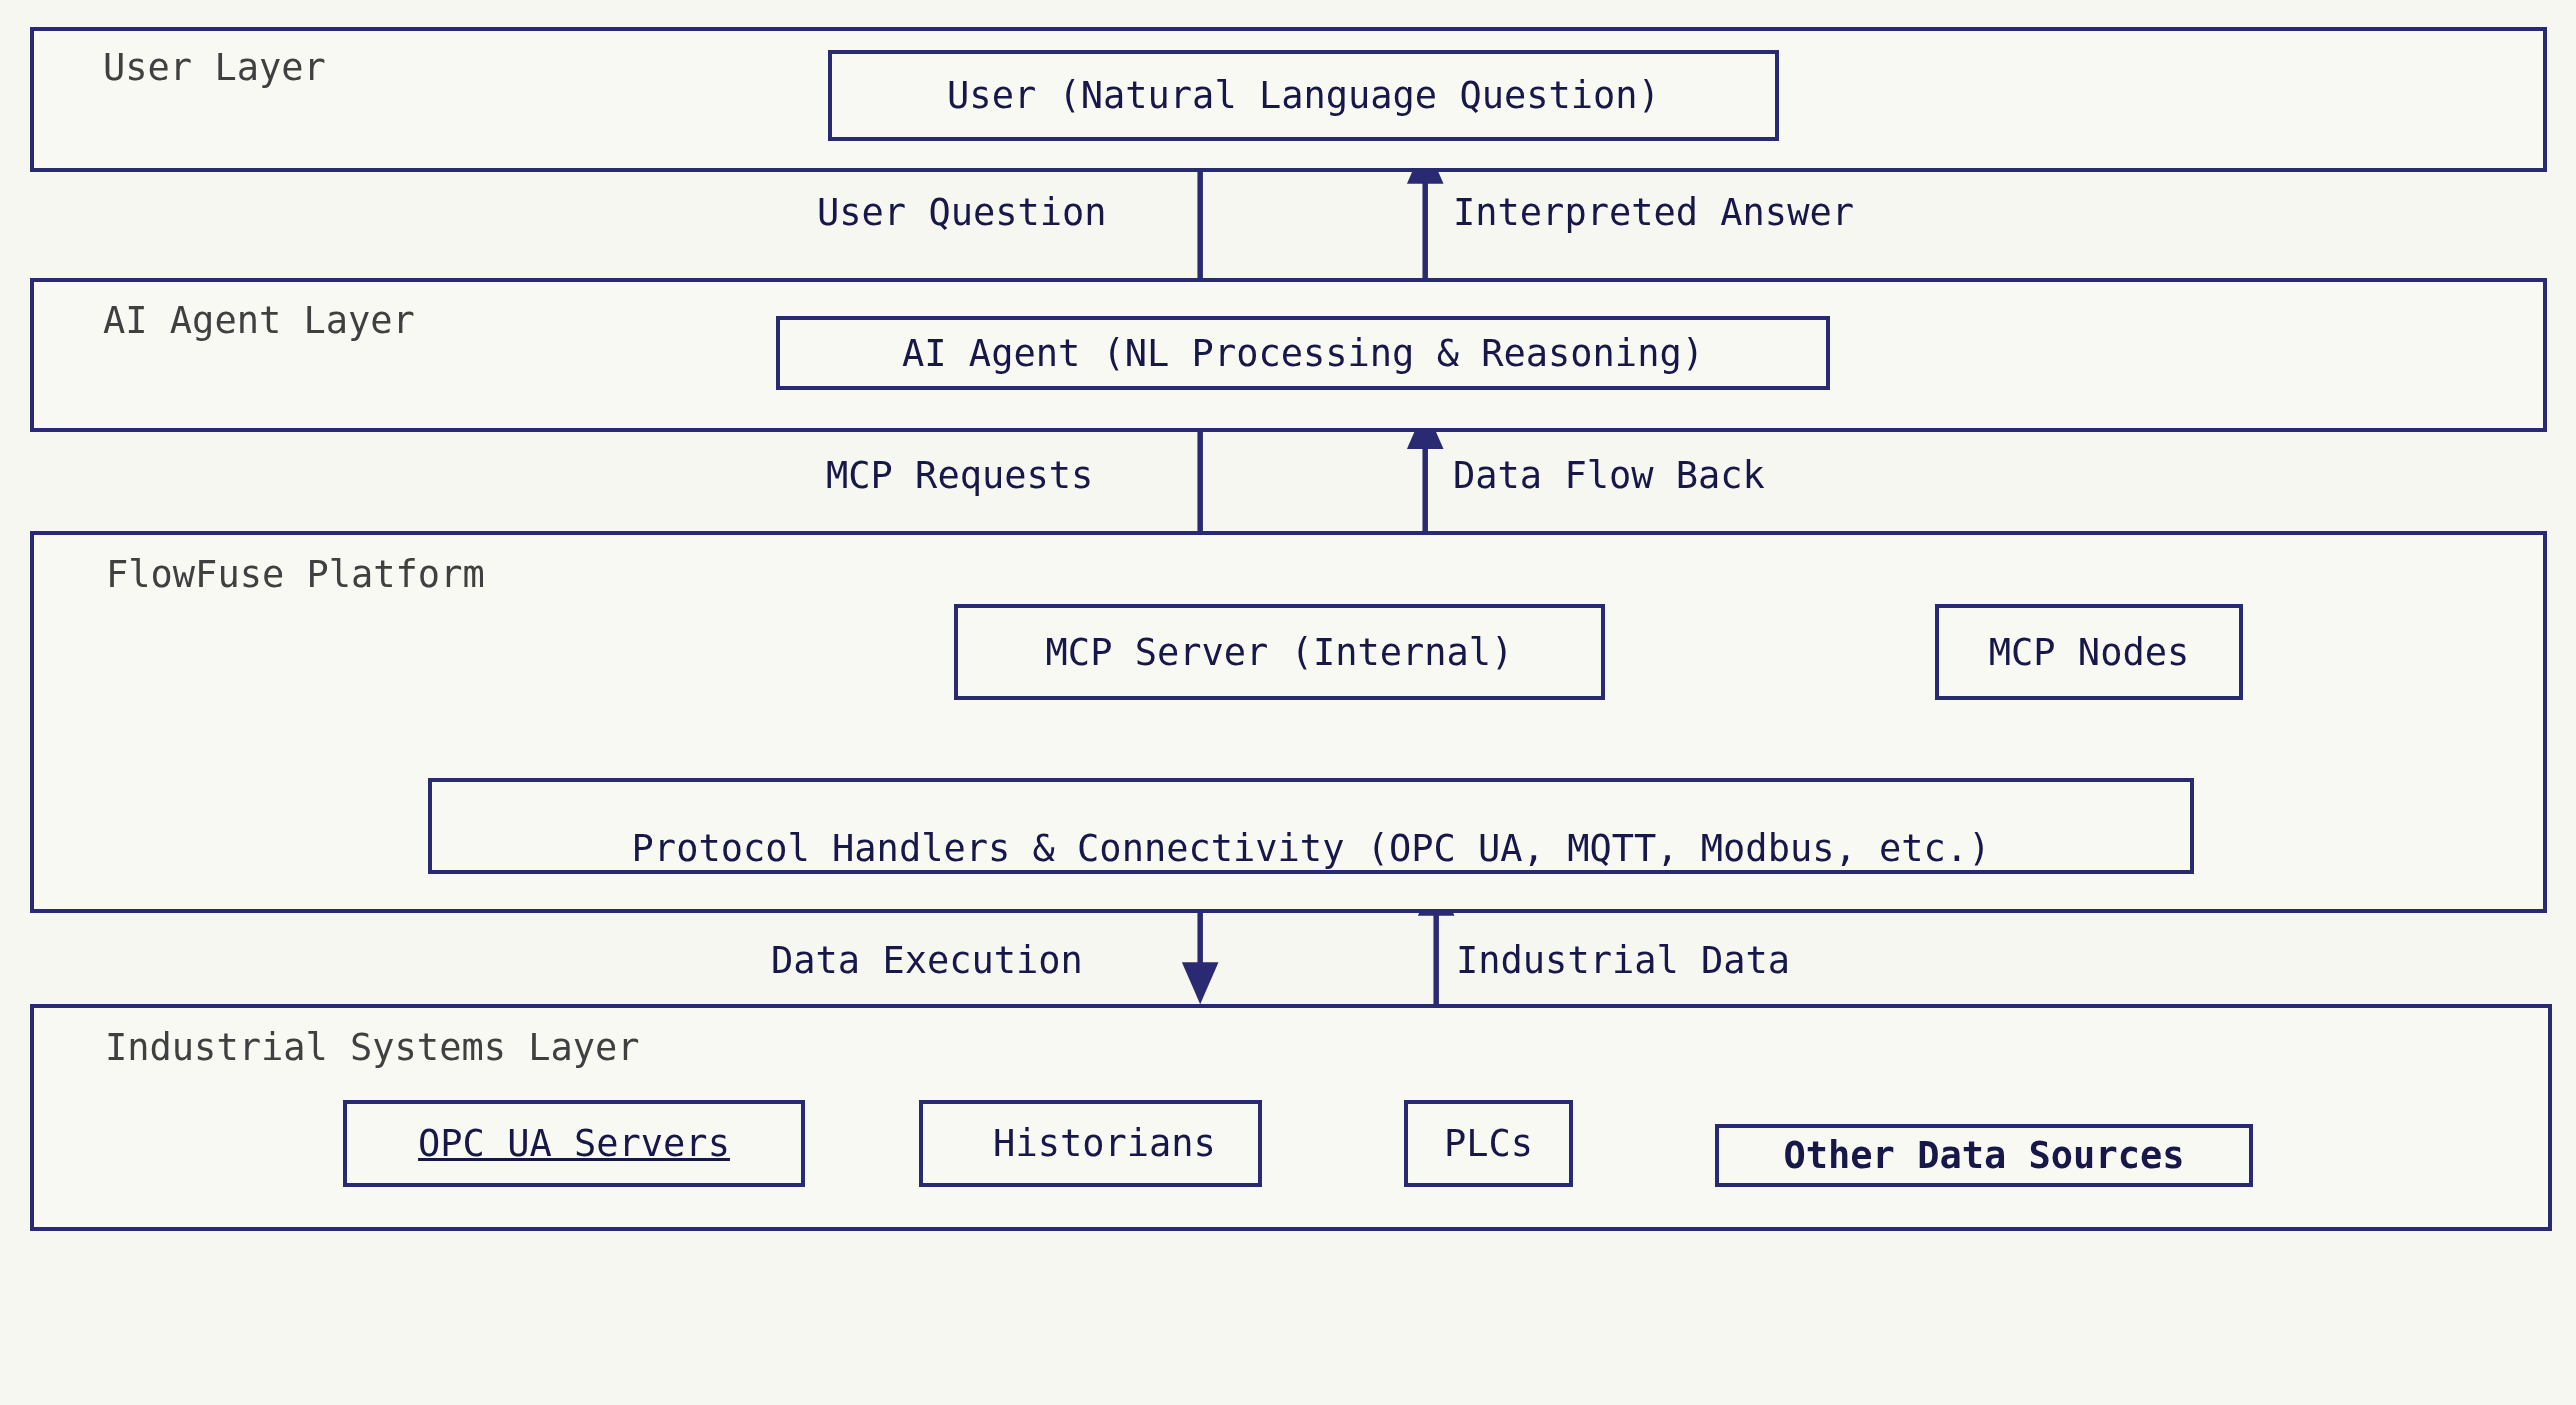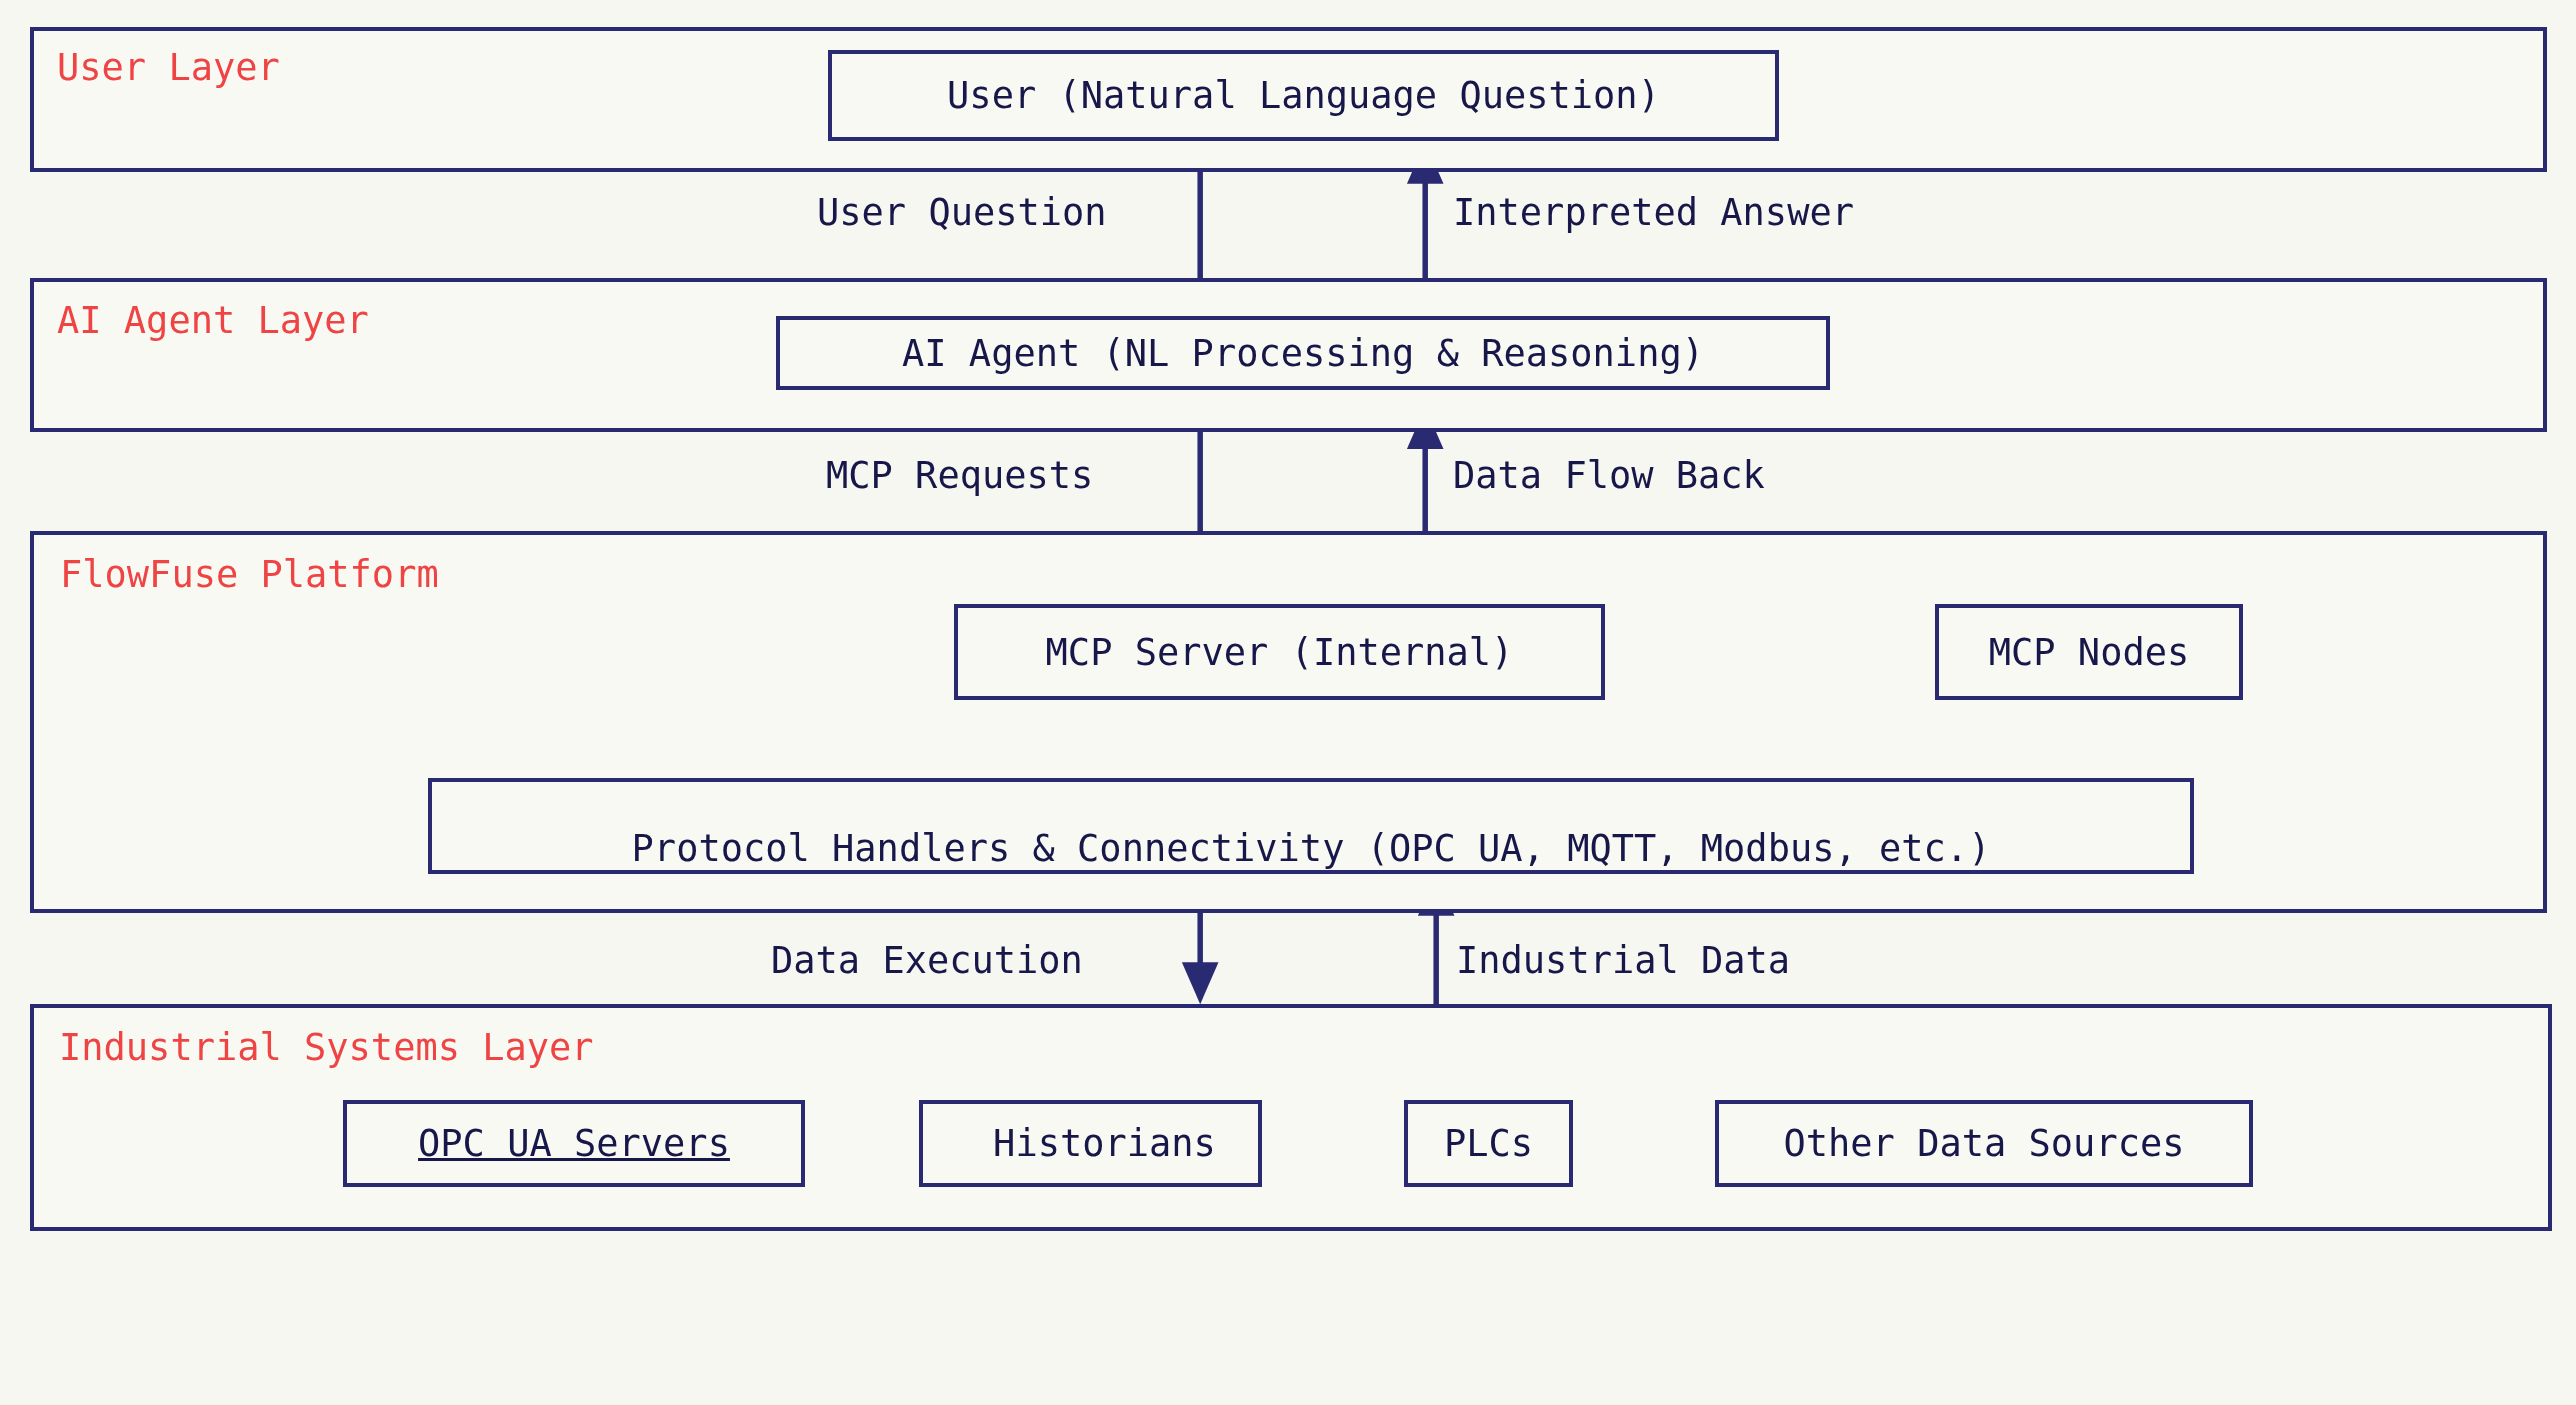--- a/index.html
+++ b/index.html
@@ -26,21 +26,22 @@
     position: absolute;
     box-sizing: border-box;
     border: 4.6px solid #2a2a72;
     background: #f9f9f4;
   }
   .layer-title {
     position: absolute;
     font-size: 37px;
     letter-spacing: 0px;
     white-space: nowrap;
-    color: #ef4444;
+    color: #404040;
+    margin-left: 46px;
   }
   .node {
     position: absolute;
     box-sizing: border-box;
     border: 4.6px solid #2a2a72;
     background: #f9f9f4;
     display: flex;
     align-items: center;
     justify-content: center;
     font-size: 37px;
@@ -153,18 +154,18 @@
   <div class="layer-title" style="left:59px; top:1026px;">Industrial Systems Layer</div>
   <div class="node" style="left:343px; top:1100px; width:462px; height:87px;text-decoration:underline;">
     <span>OPC UA Servers</span>
   </div>
   <div class="node" style="left:919px; top:1100px; width:343px; height:87px;padding-left:28px;">
     <span>Historians</span>
   </div>
   <div class="node" style="left:1404px; top:1100px; width:169px; height:87px;">
     <span>PLCs</span>
   </div>
-  <div class="node" style="left:1715px; top:1100px; width:538px; height:87px;">
+  <div class="node" style="left:1715px; top:1124px; width:538px; height:63px;font-weight:bold;">
     <span>Other Data Sources</span>
   </div>
 
 </div>
 
 
 </body></html>

